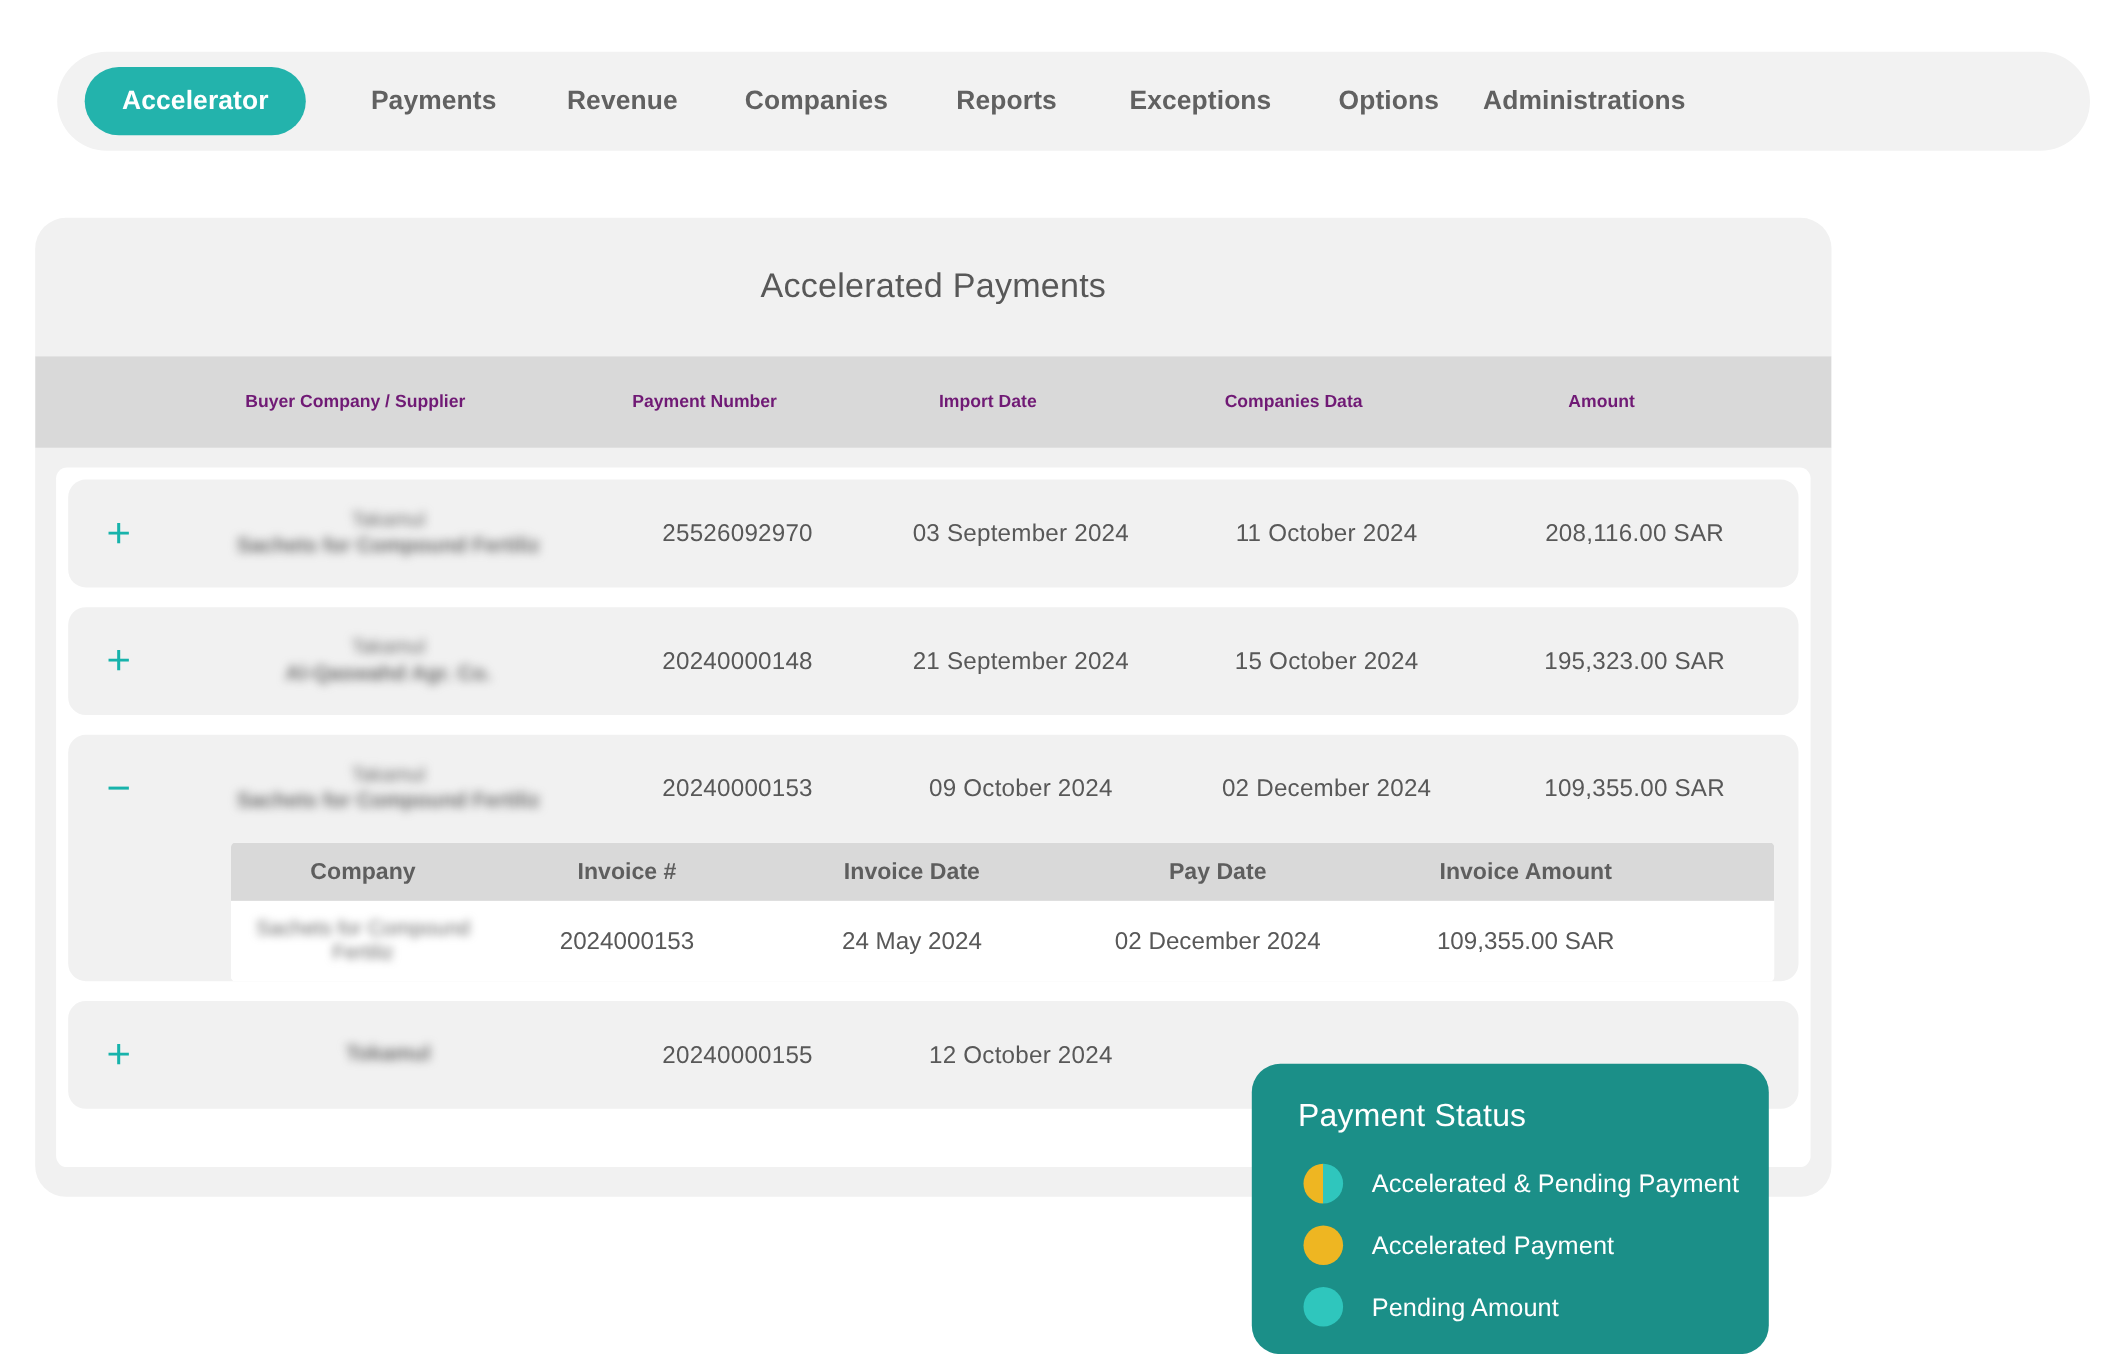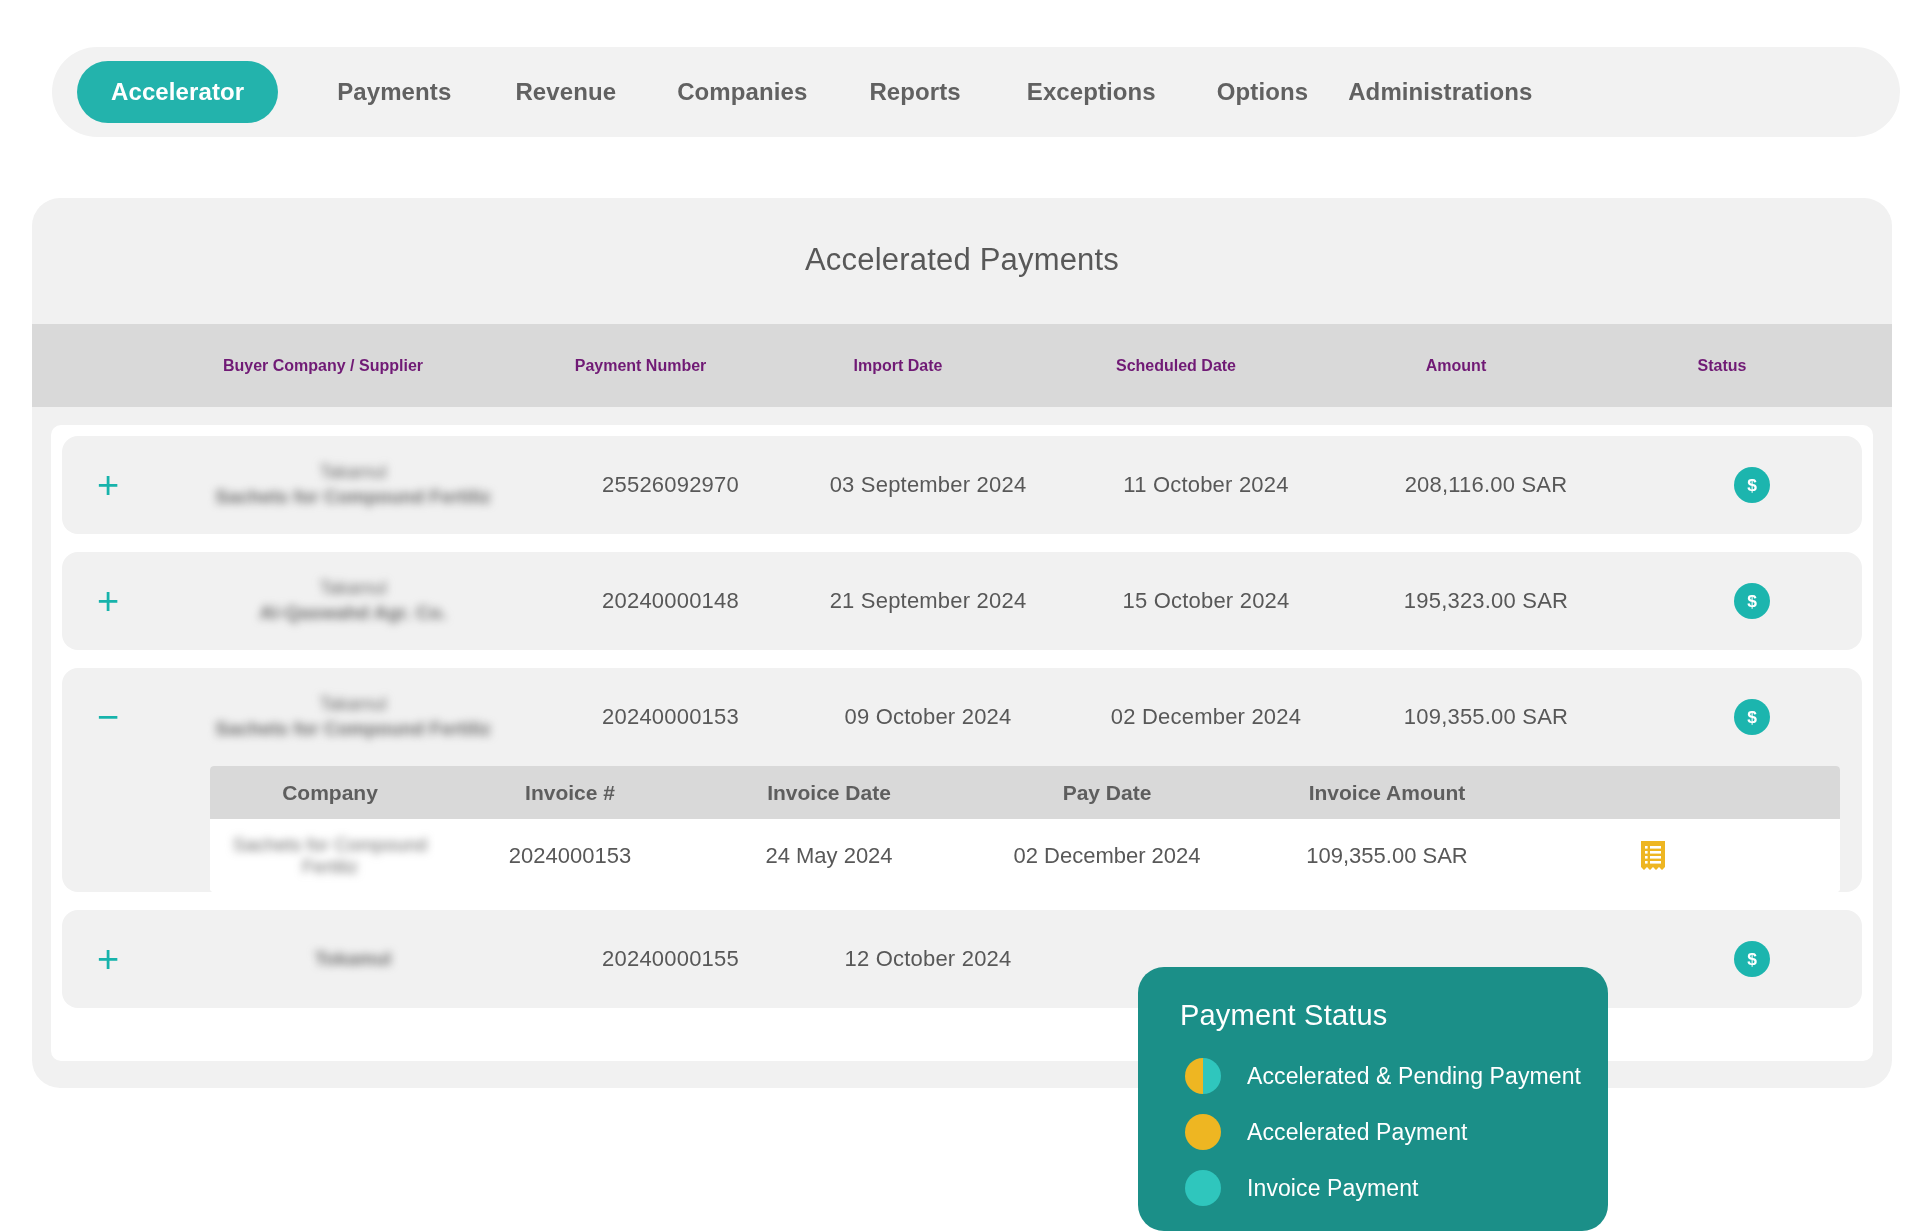--- a/index.html
+++ b/index.html
@@ -57,21 +57,21 @@
   .nav-gap-4 { width: 50px; }
   .nav-gap-5 { width: 54px; }
   .nav-gap-6 { width: 49px; }
   .nav-gap-7 { width: 28px; }
 
   
   .card {
     position: absolute;
     left: 32px;
     top: 198px;
-    width: 1860px;
+    width: 1633px;
     height: 890px;
     background: #f1f1f1;
     border-radius: 28px;
     overflow: hidden;
   }
 
   .card-title {
     text-align: center;
     font-size: 31px;
     font-weight: 400;
@@ -295,21 +295,21 @@
 
   <section class="card">
 
     <h1 class="card-title">Accelerated Payments</h1>
 
     <div class="thead">
       <div class="th c-toggle"></div>
       <div class="th c-company">Buyer Company / Supplier</div>
       <div class="th c-paynum">Payment Number</div>
       <div class="th c-import">Import Date</div>
-      <div class="th c-sched">Scheduled Date</div>
+      <div class="th c-sched">Companies Data</div>
       <div class="th c-amount">Amount</div>
       <div class="th c-status">Status</div>
     </div>
 
     <div class="tbody">
 
       <div class="row">
         <div class="row-main">
           <div class="toggle c-toggle">+</div>
           <div class="company-cell c-company">
@@ -436,17 +436,17 @@
       <span class="legend-label">Accelerated &amp; Pending Payment</span>
     </div>
 
     <div class="legend-item">
       <span class="legend-dot dot-accel"></span>
       <span class="legend-label">Accelerated Payment</span>
     </div>
 
     <div class="legend-item">
       <span class="legend-dot dot-pending"></span>
-      <span class="legend-label">Invoice Payment</span>
+      <span class="legend-label">Pending Amount</span>
     </div>
   </aside>
 
 </div>
 
 </body></html>

